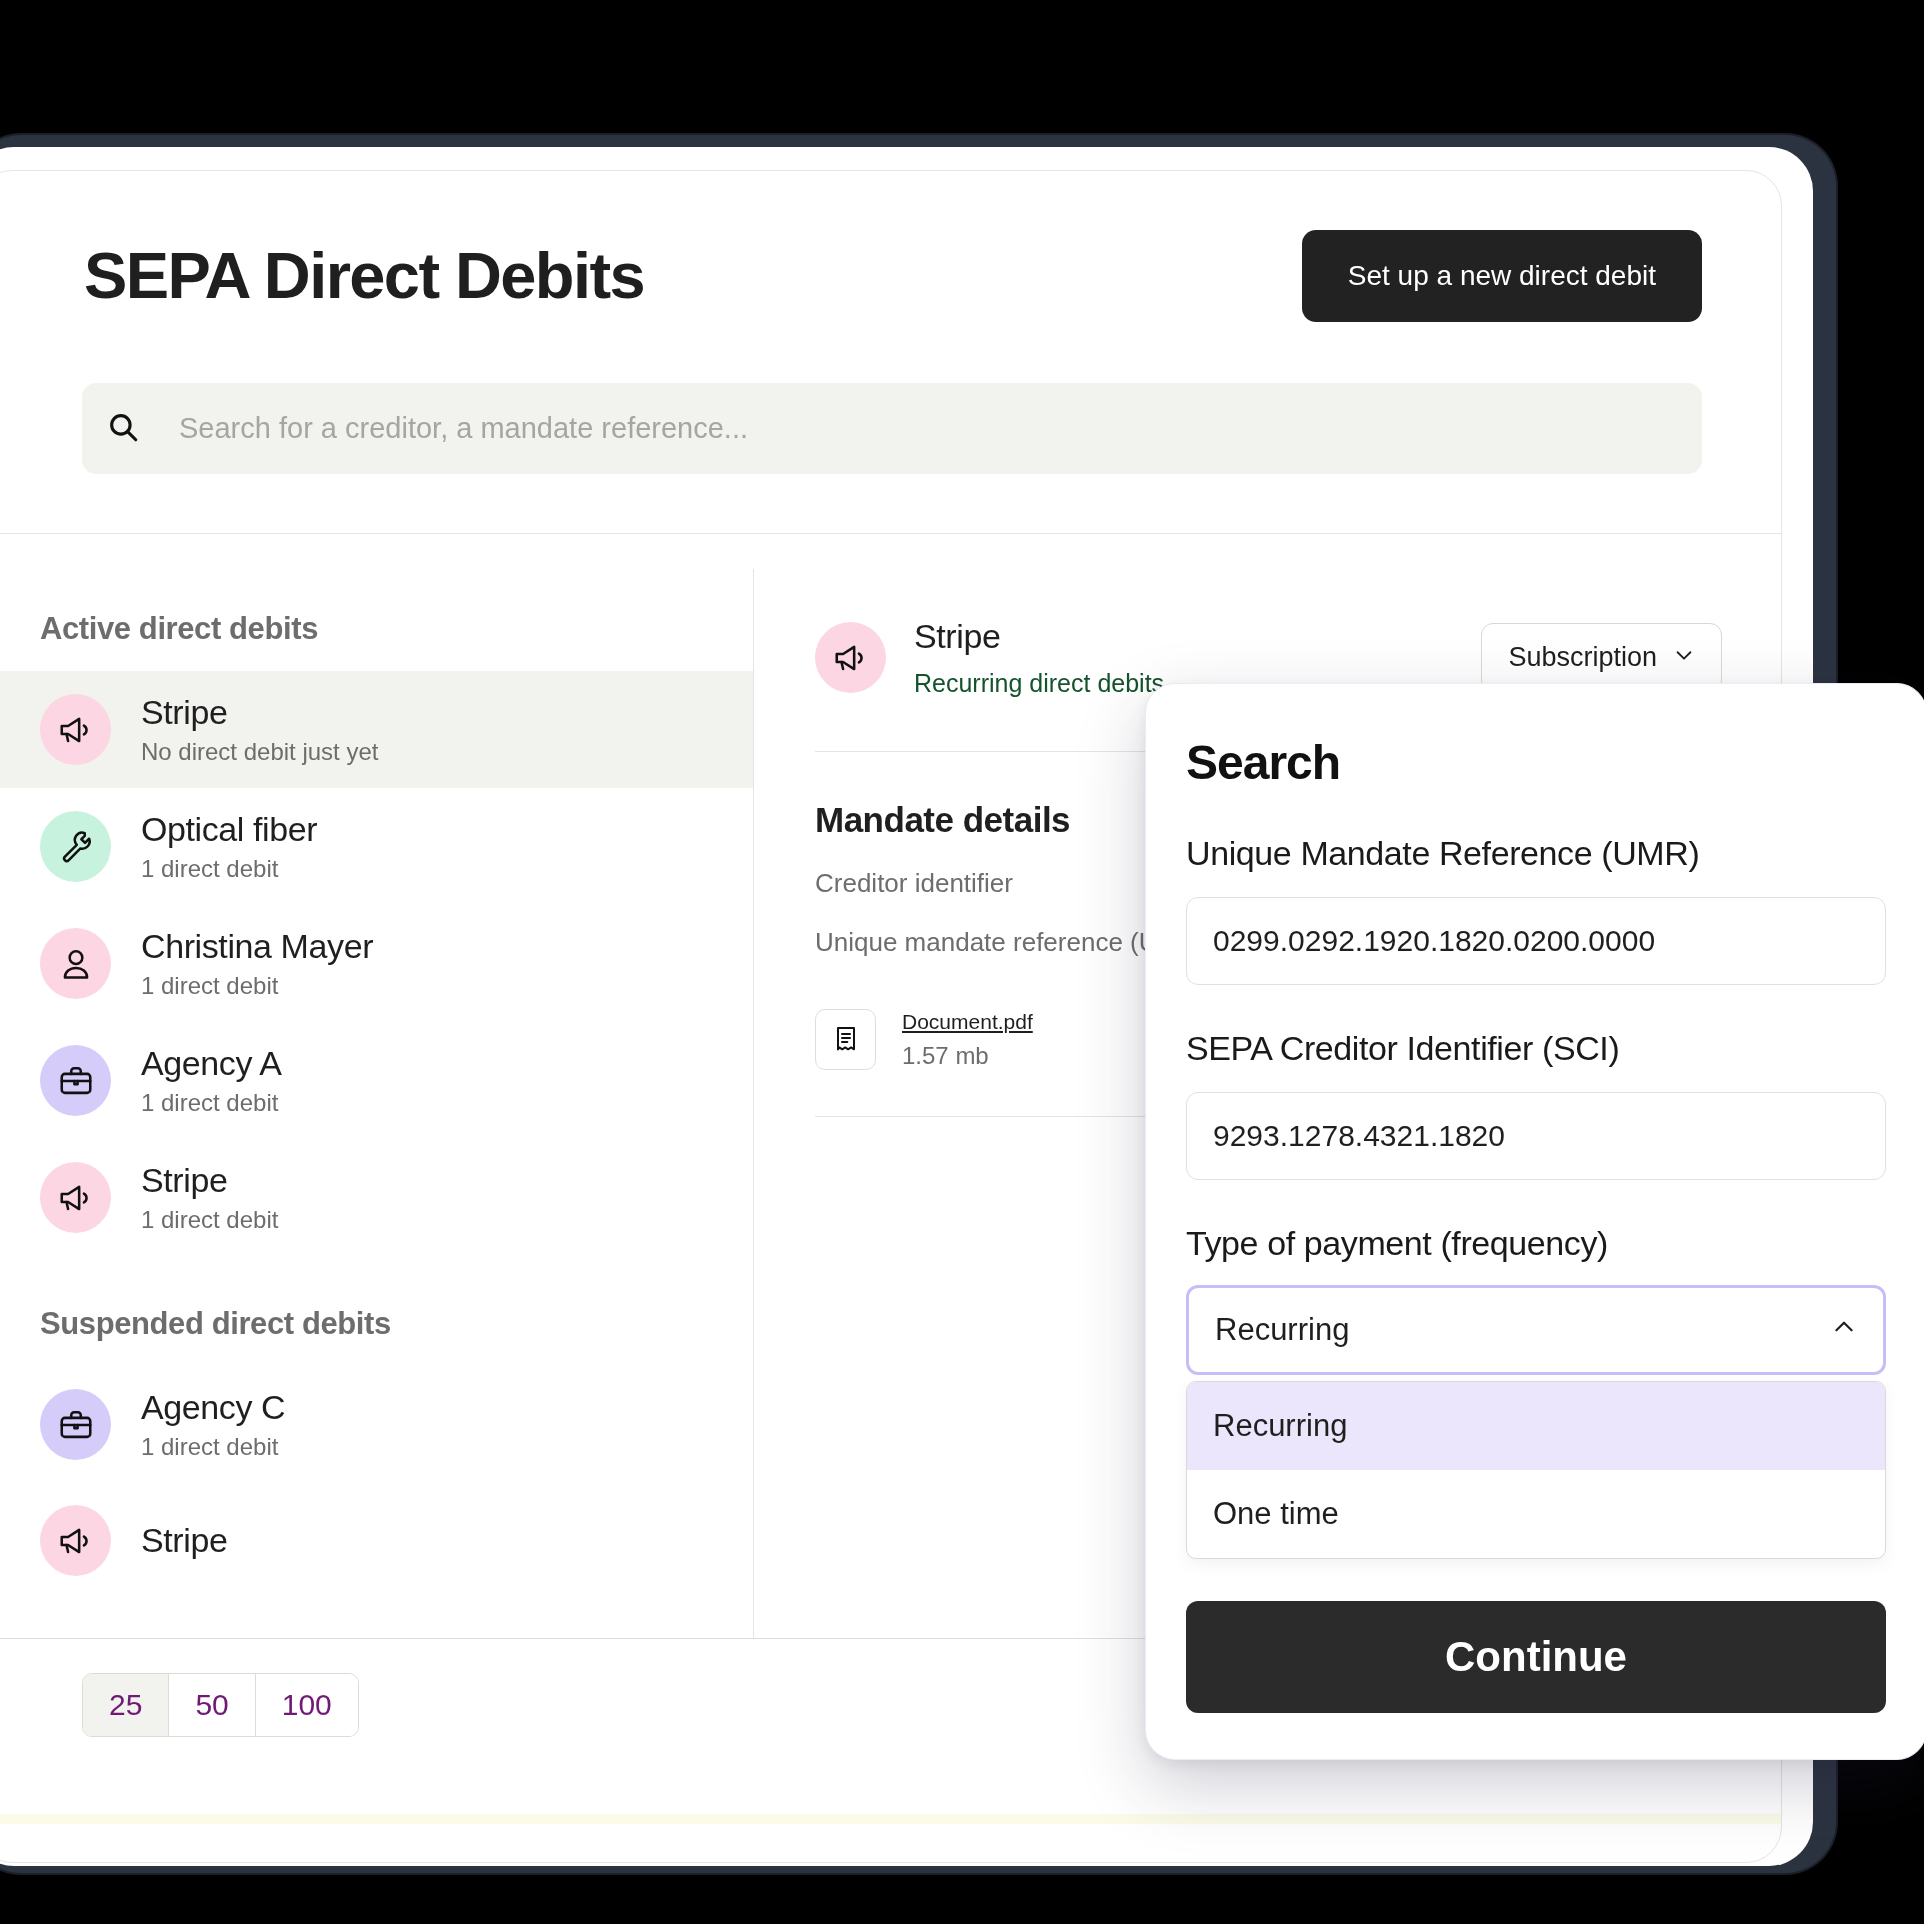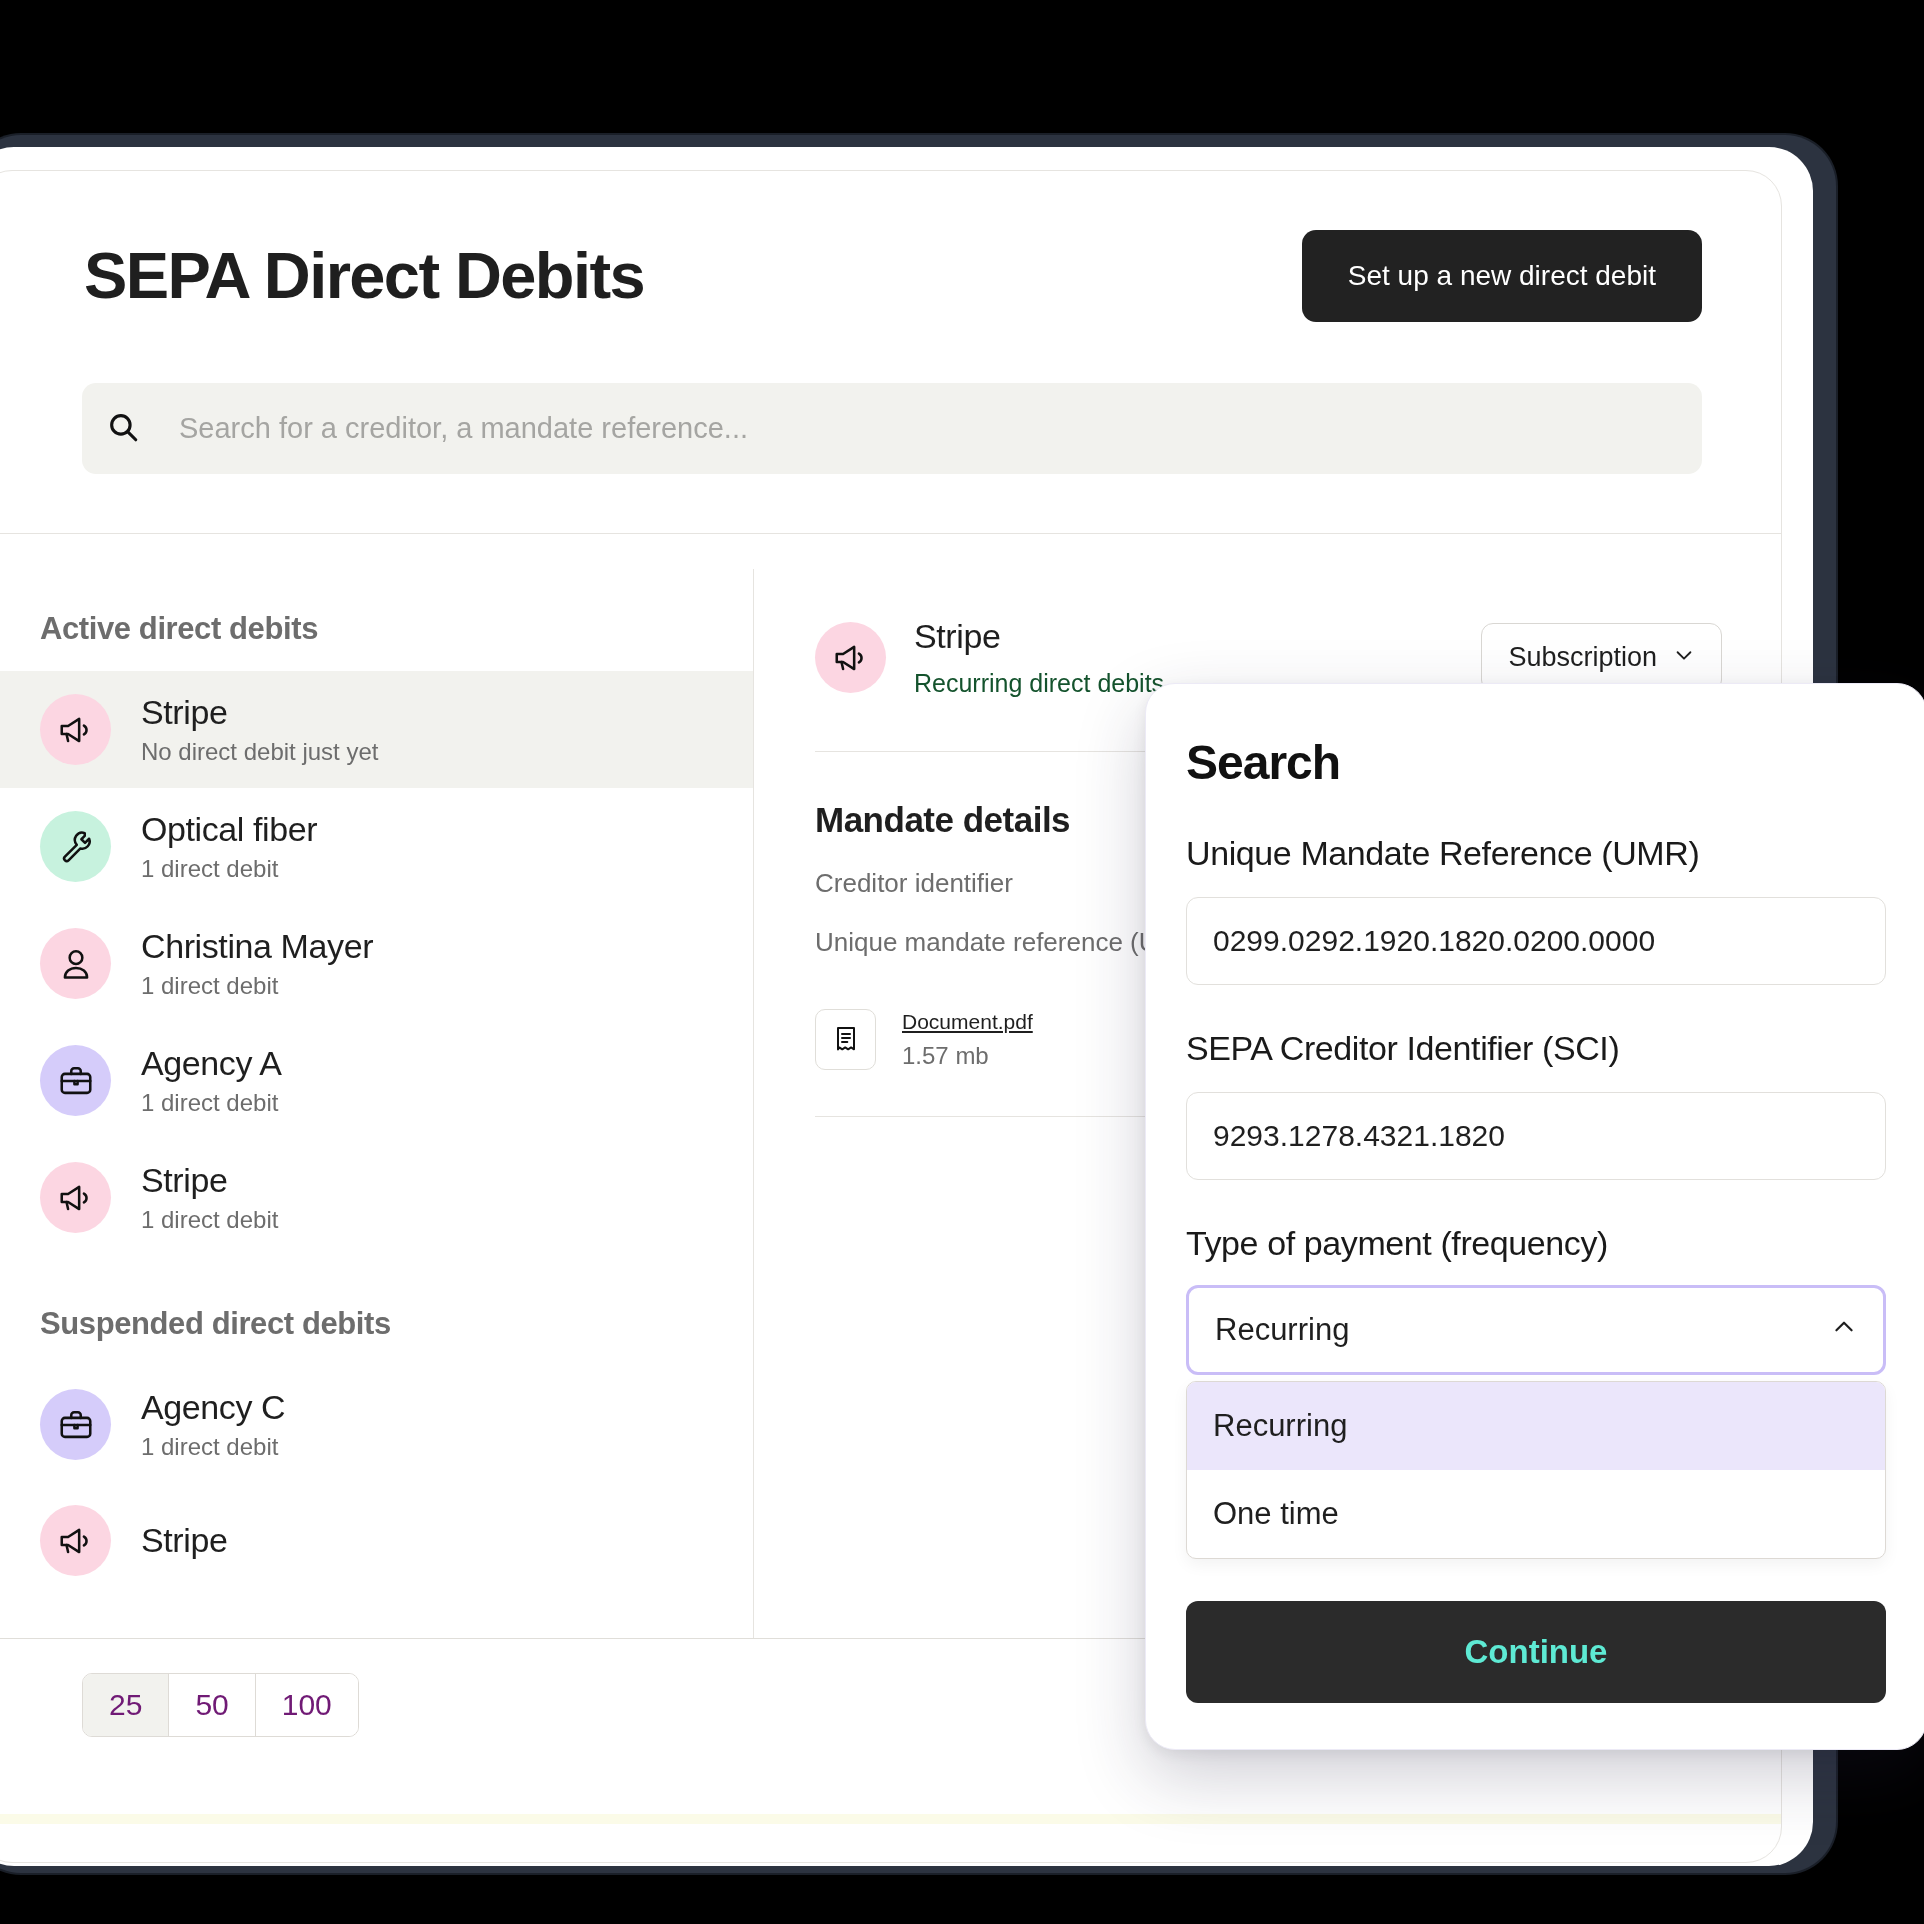--- a/index.html
+++ b/index.html
@@ -346,22 +346,22 @@
     font-size: 31px;
     color: #1f1f1f;
     cursor: pointer;
   }
   .combo-opt.highlight { background: #ebe6fb; }
 
   .btn-continue {
     margin-top: 42px;
     width: 100%;
     background: #2b2b2b;
-    color: #5eead4;
-    font-size: 33px;
+    color: #ffffff;
+    font-size: 42px;
     font-weight: 700;
     border: none;
     border-radius: 12px;
     padding: 32px 0;
     cursor: pointer;
     font-family: "Liberation Sans", sans-serif;
   }
 </style>
 </head>
 <body>

